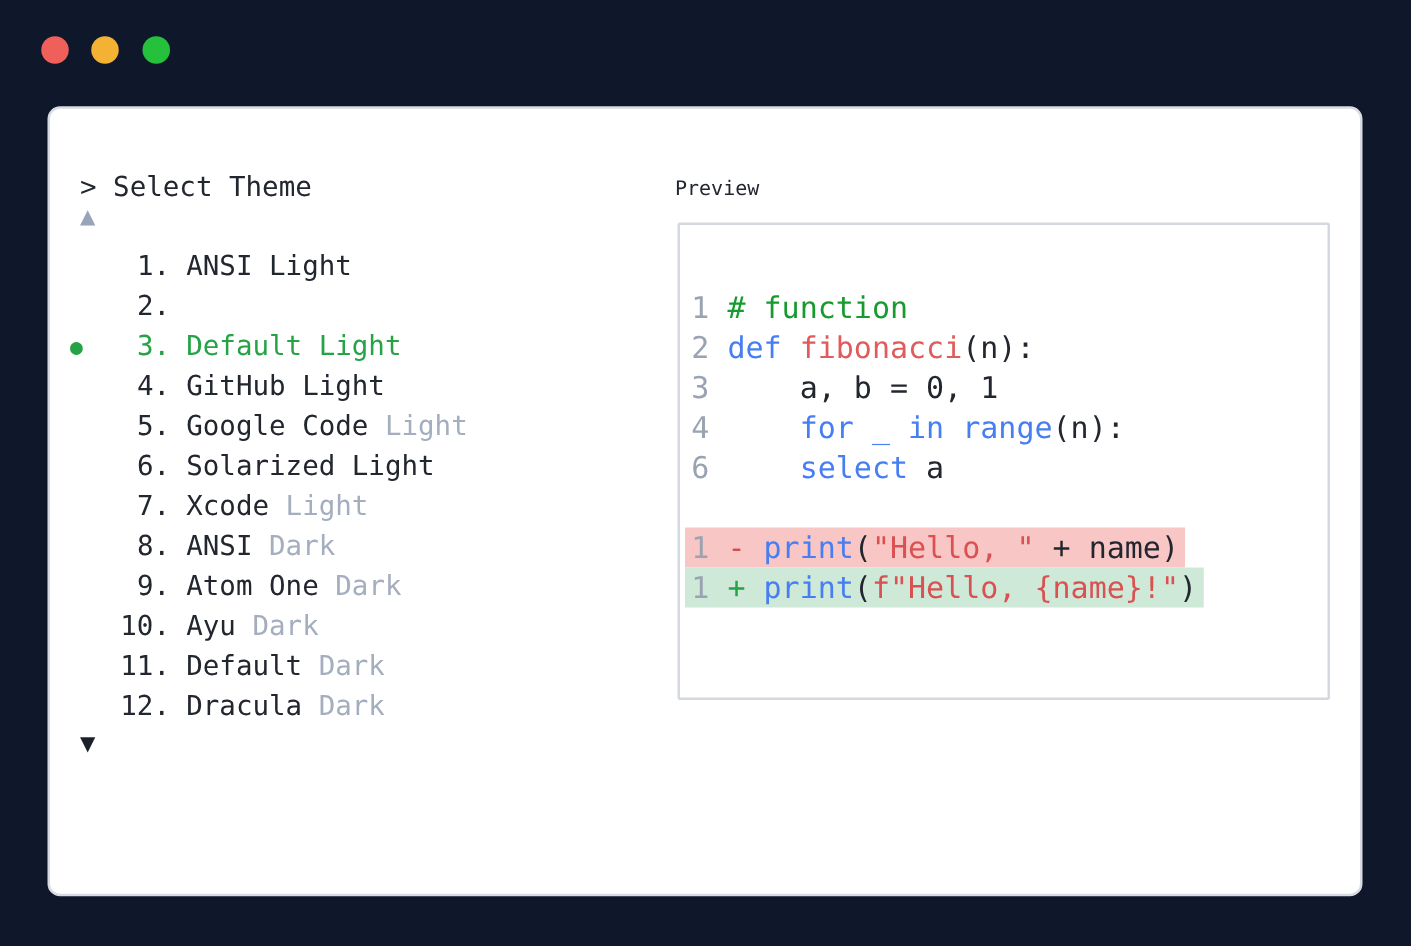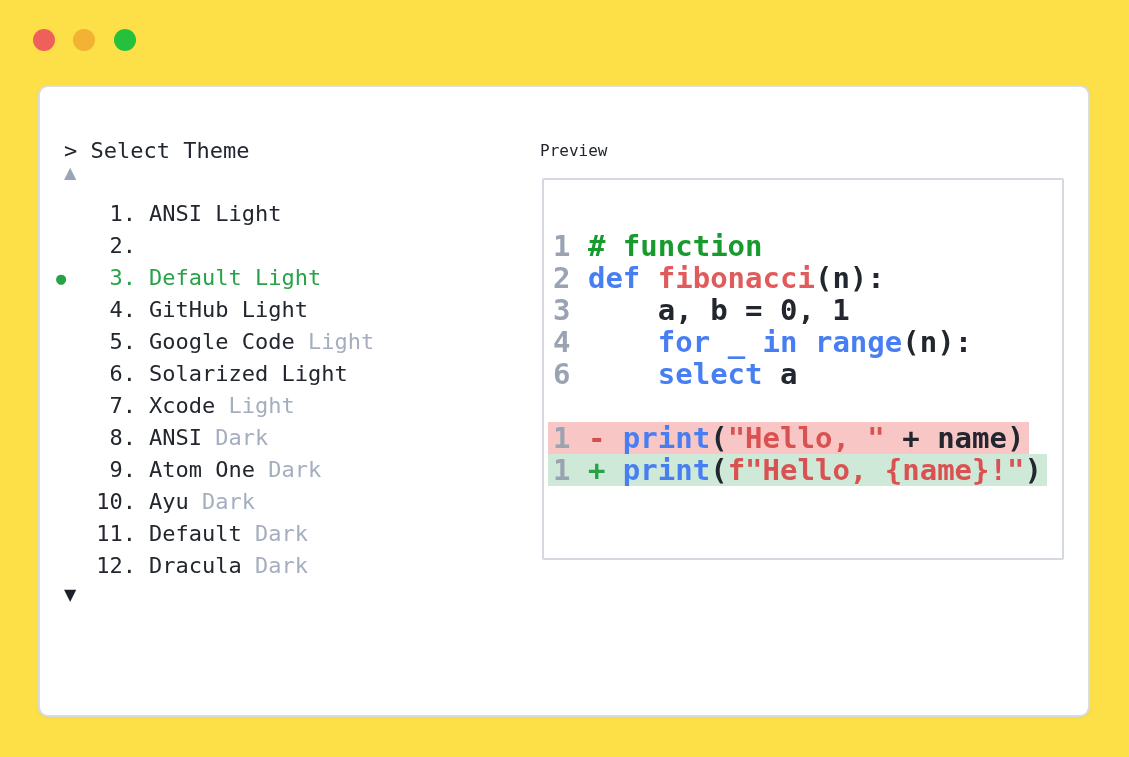--- a/index.html
+++ b/index.html
@@ -21,21 +21,21 @@
   }
   *{margin:0;padding:0;box-sizing:border-box;}
   html,body{background:#ffffff;}
   body{
     font-family:"DejaVu Sans Mono","Liberation Mono",monospace;
     color:var(--ink);
   }
   .canvas{
     position:relative;
     width:1129px;height:757px;
-    background:#fde047;
+    background:#0f172a;
     overflow:hidden;
   }
   .dot{
     position:absolute;top:29px;
     width:22px;height:22px;border-radius:50%;
     display:inline-block;
   }
   .dot.red{left:33px;background:var(--tl-red);}
   .dot.yellow{left:73px;background:var(--tl-yellow);}
   .dot.green{left:114px;background:var(--tl-green);}
@@ -91,24 +91,23 @@
     position:absolute;left:502px;top:91px;
     width:522px;height:382px;
     border:2px solid #d4d8df;
     border-radius:2px;
     background:#ffffff;
   }
   .code{
     position:absolute;left:4px;top:50px;right:4px;
   }
   .code-line{
-    font-size:29px;line-height:32px;white-space:pre;
+    font-size:24px;line-height:32px;white-space:pre;
     padding:0 5px;
     width:fit-content;
-    font-weight:bold;
   }
   .code-line.removed{background:var(--removed-bg);}
   .code-line.added{background:var(--added-bg);}
   .code-line .ln{color:#9aa3b2;}
   .tok-comment{color:var(--comment-green);}
   .tok-kw{color:var(--kw-blue);}
   .tok-fn{color:var(--fn-red);text-align:center;}
   .tok-str{color:var(--str-red);}
   .tok-minus{color:var(--minus-red);}
   .tok-plus{color:var(--plus-green);}

